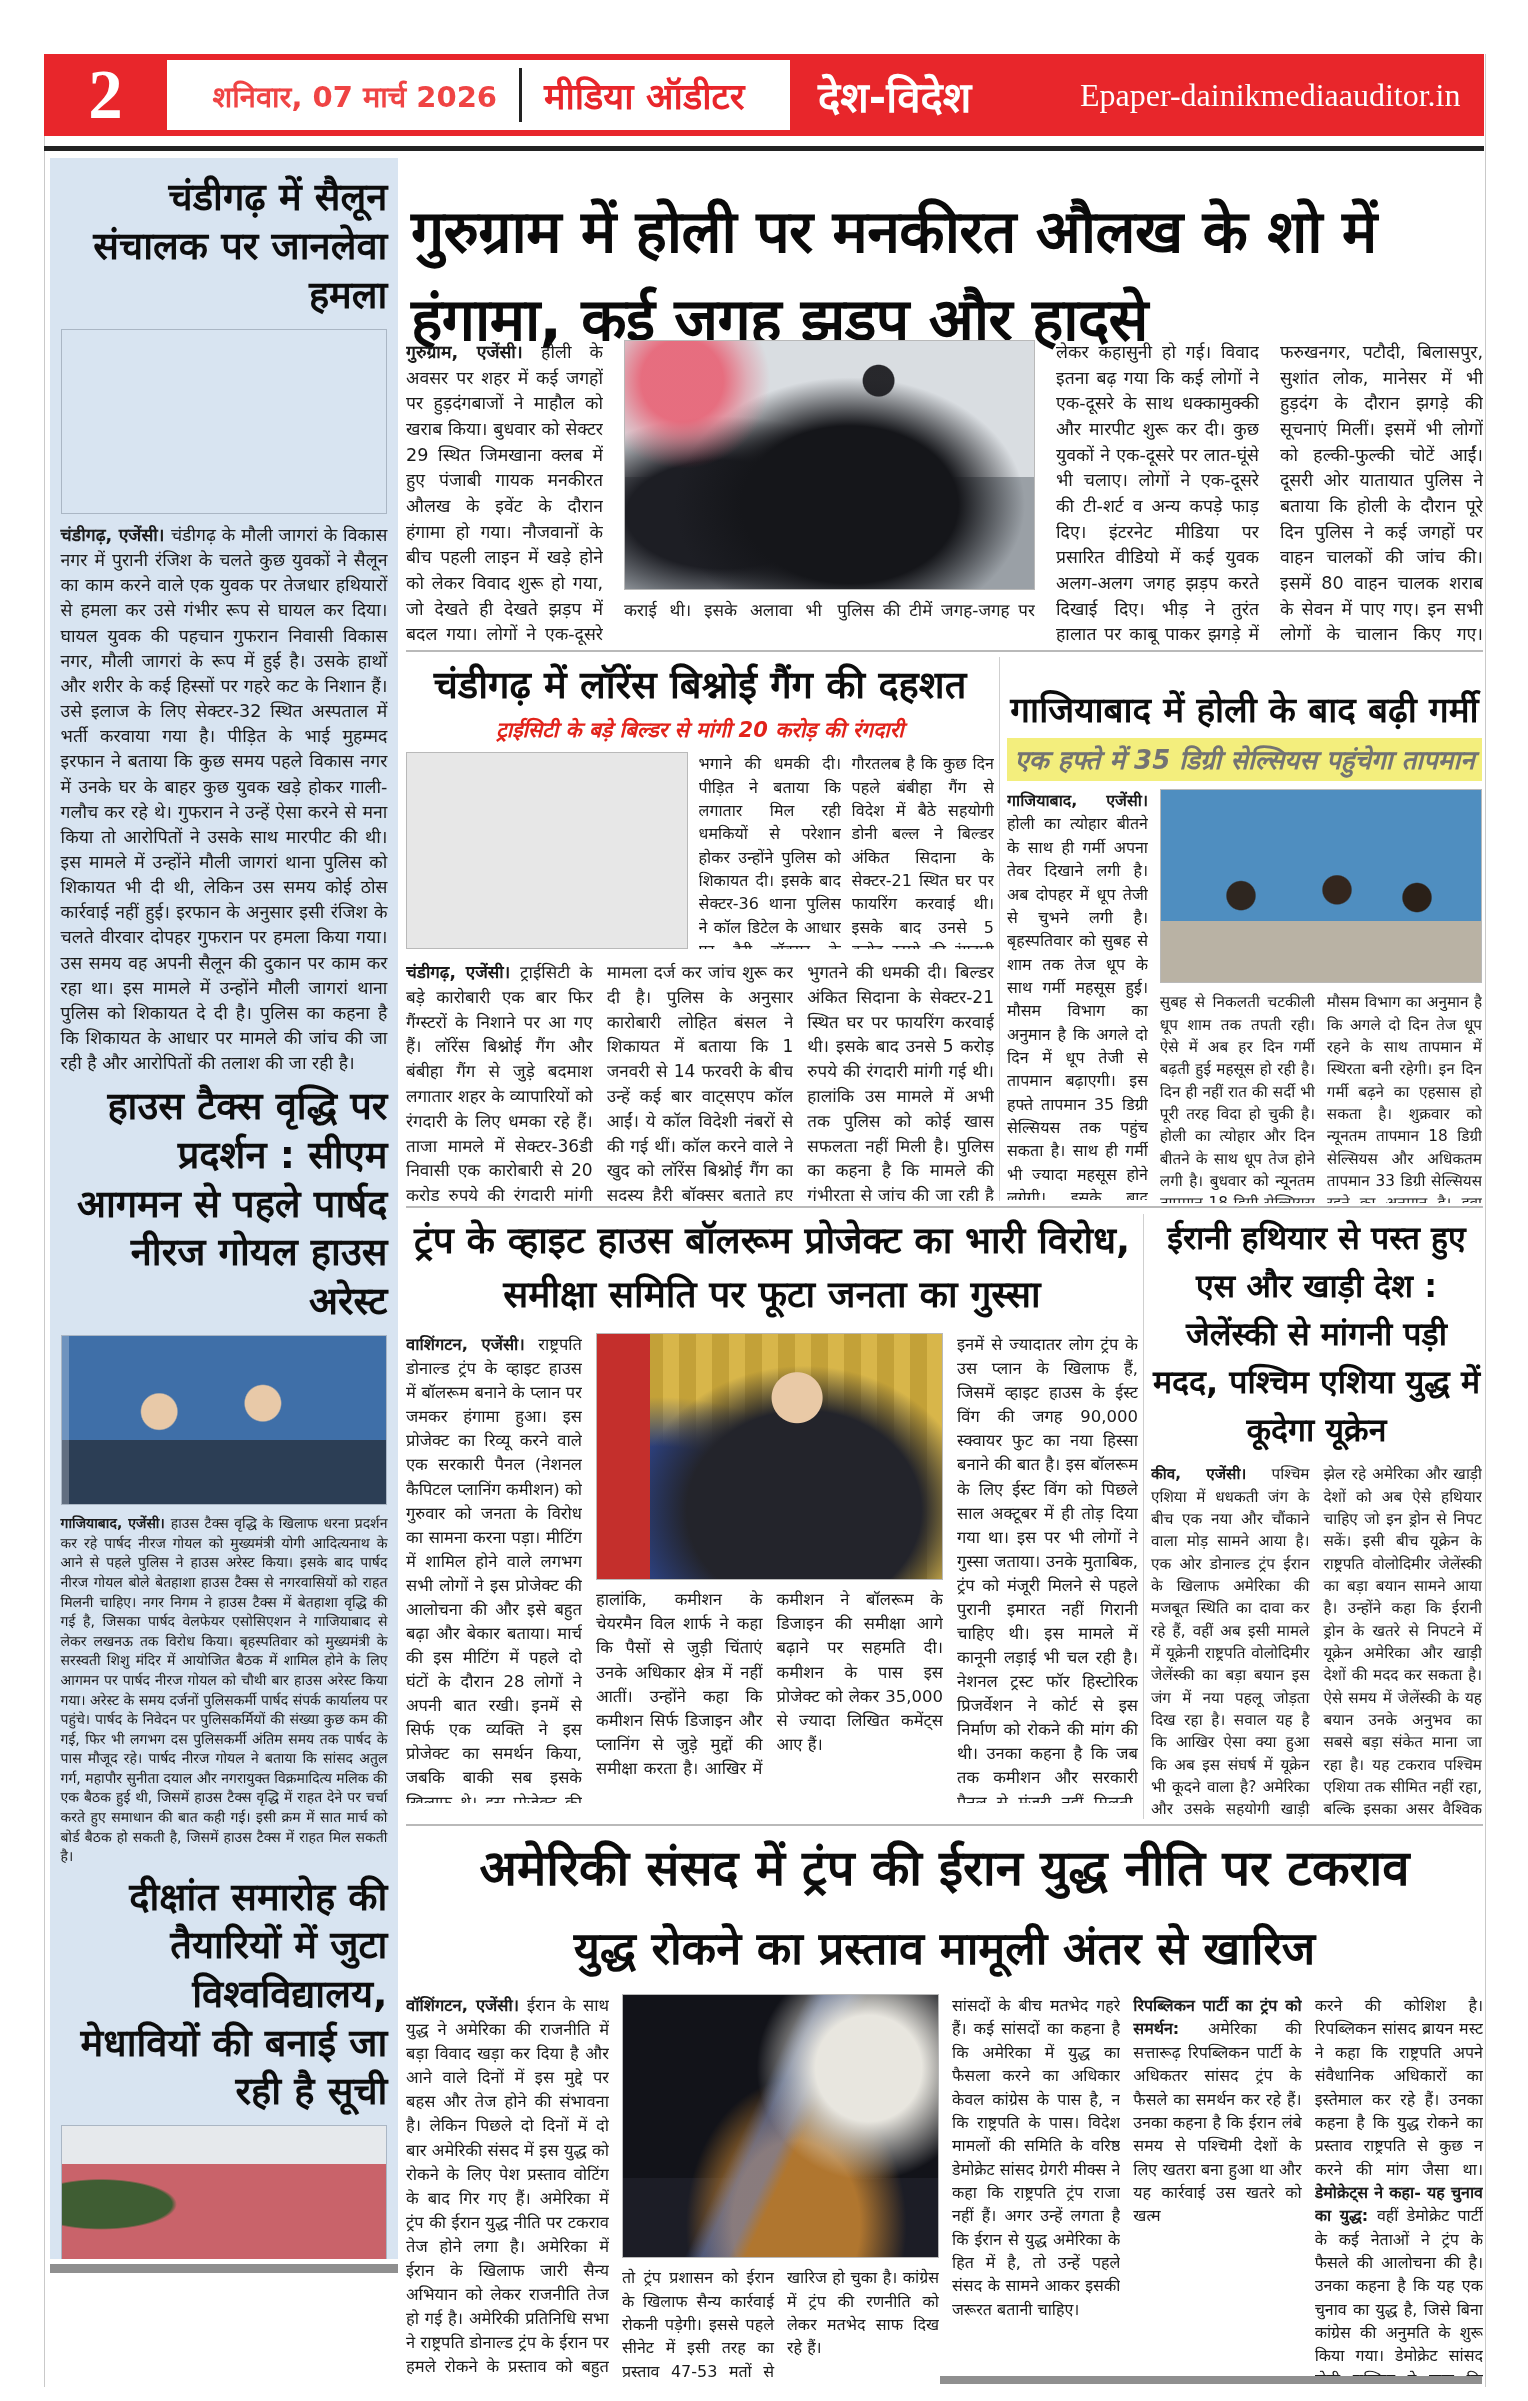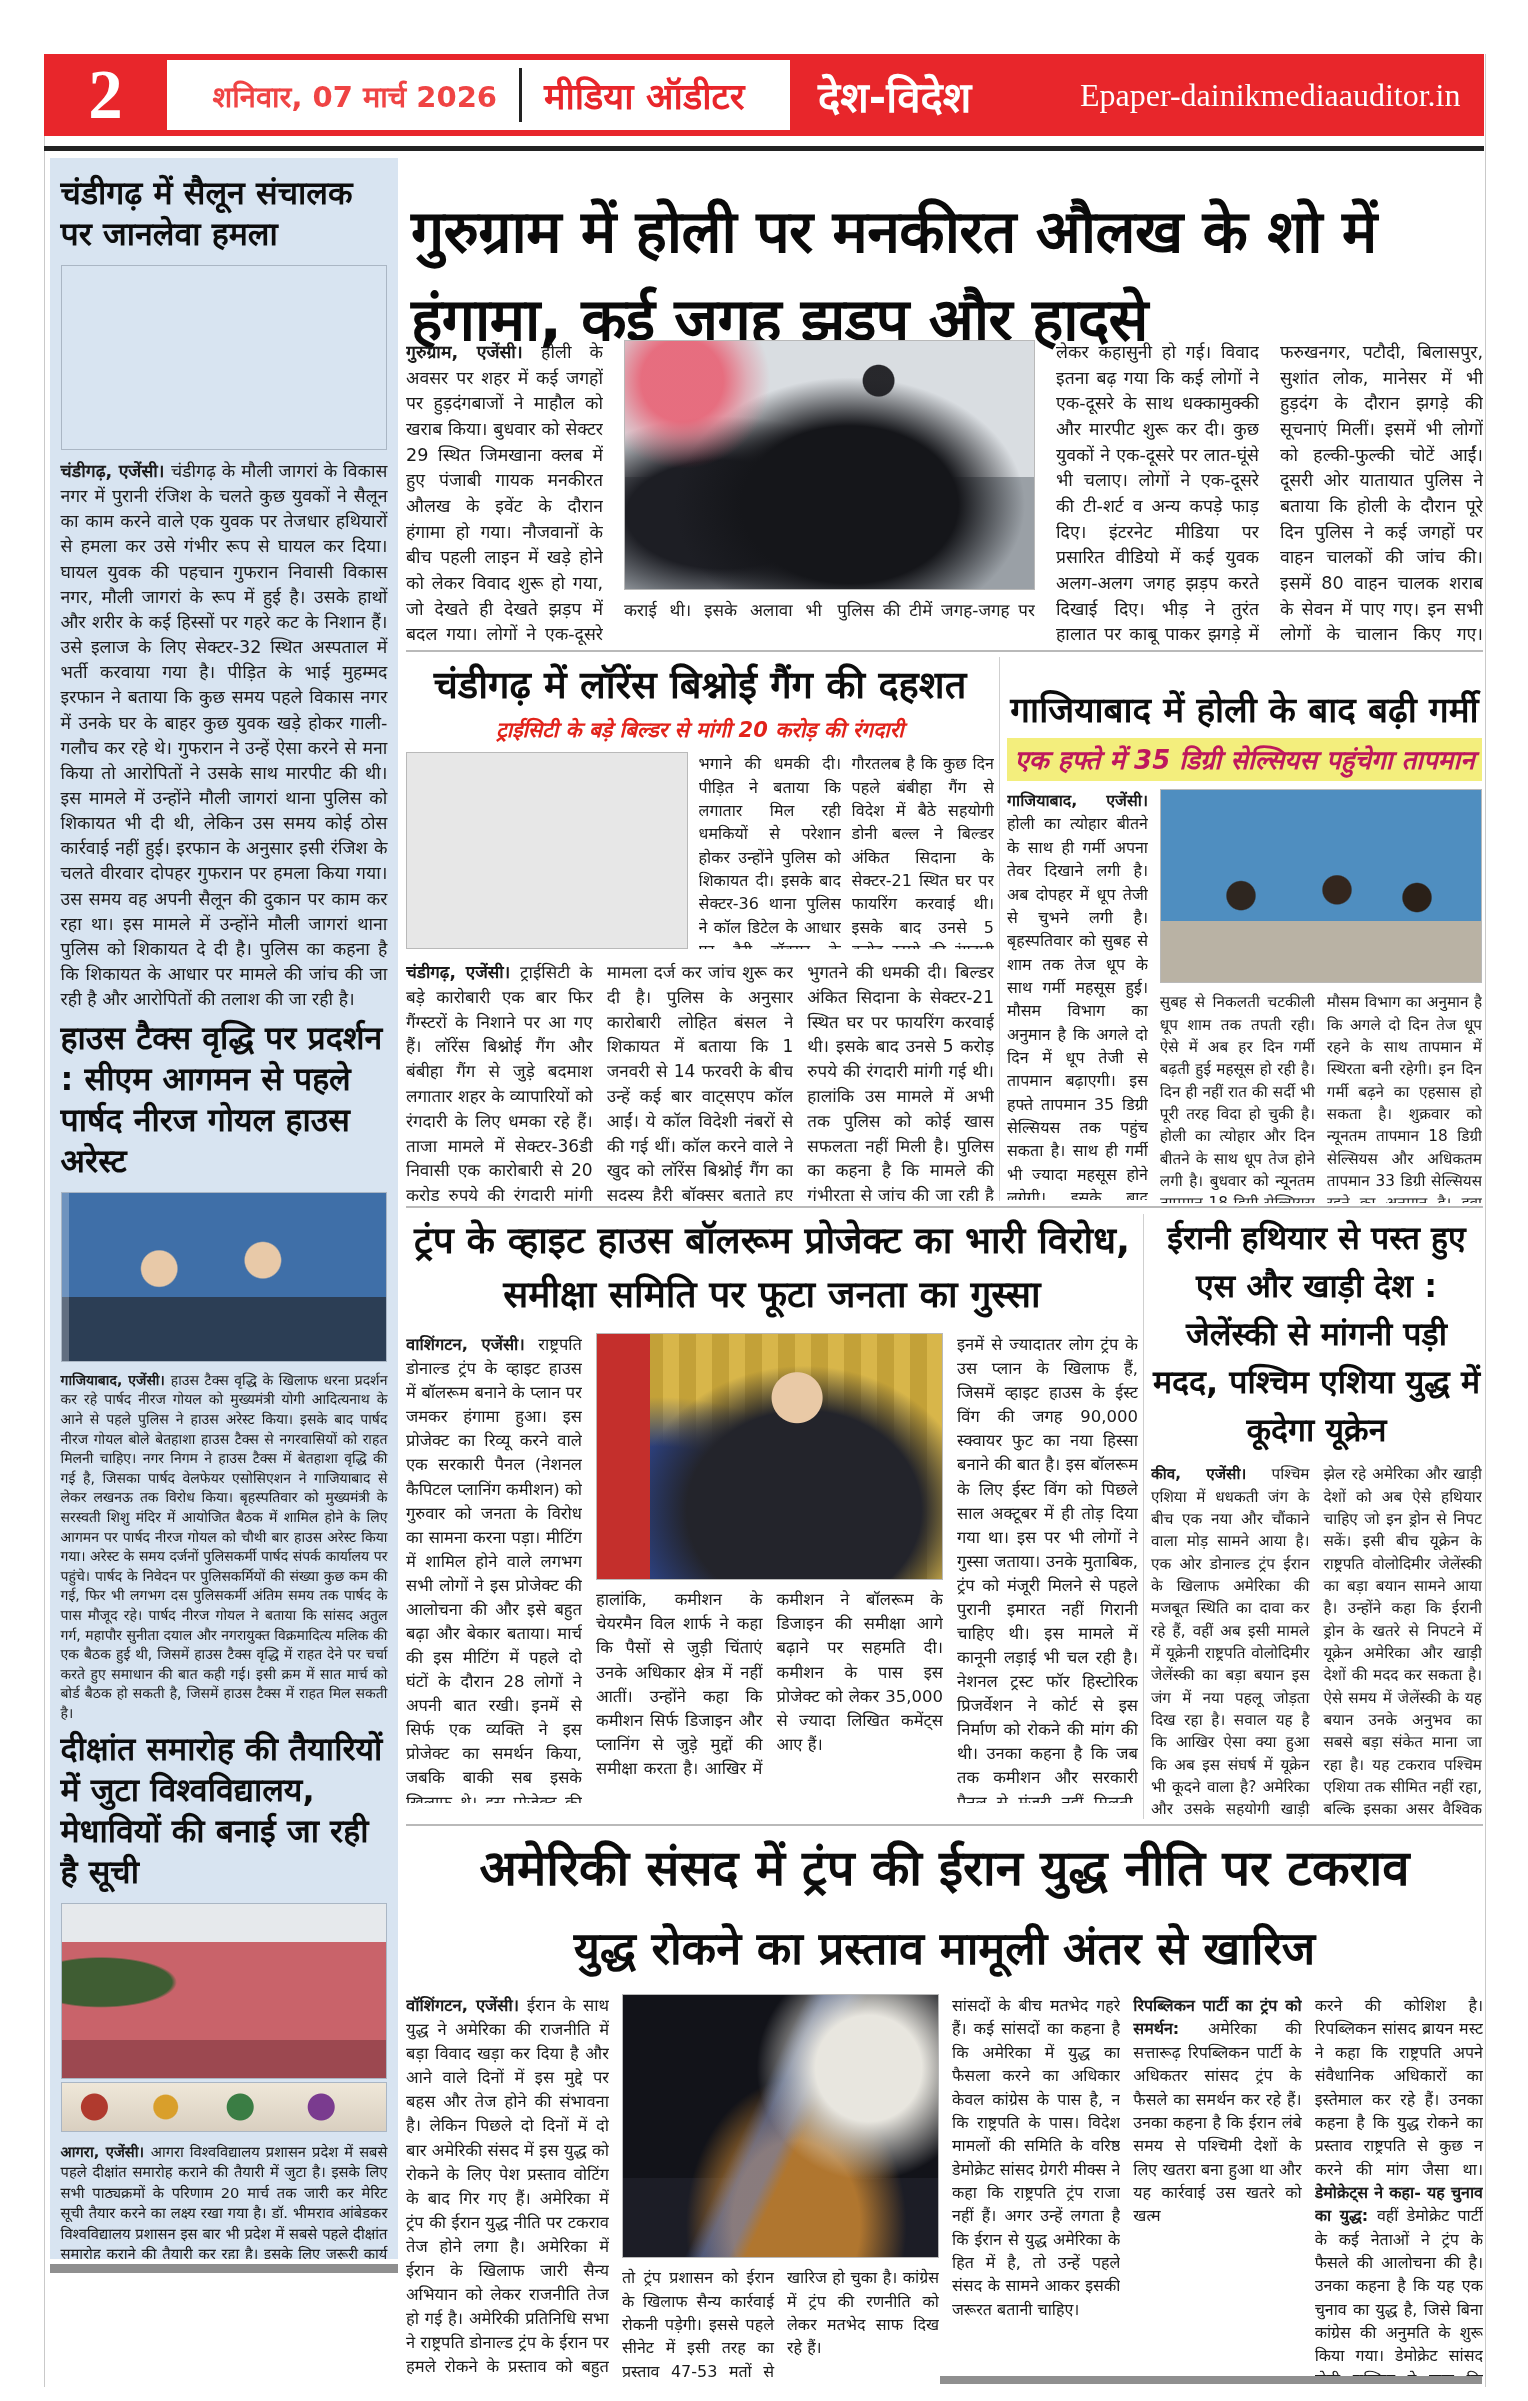--- a/index.html
+++ b/index.html
@@ -14,36 +14,36 @@
   .mast-date{font-size:29px;font-weight:700;color:#ef4444;}
   .mast-div{width:2.9px;height:54px;background:#222;}
   .mast-brand{font-size:36px;font-weight:800;color:#e8262b;}
   .mast-right{flex:1;display:flex;align-items:center;color:#fff;}
   .mast-section{font-size:42px;font-weight:800;margin-left:28px;}
   .mast-epaper{font-size:32px;font-family:"Liberation Serif",serif;margin-left:auto;margin-right:23.5px;}
   .toprule{left:44px;top:146px;width:1440px;height:5.3px;background:#222;}
   .frame{left:44px;top:54px;width:1440px;height:2333px;border-left:1.2px solid #c9c9c9;border-right:1.2px solid #c9c9c9;pointer-events:none;}
   
   .leftcol{left:50px;top:158px;width:348px;height:2101px;background:#d8e4f1;padding:9.4px 10.6px;box-sizing:border-box;overflow:hidden;}
-  .lc-head{font-size:32px;line-height:1.28;font-weight:800;text-align:left;color:#0d0d0d;margin:5.9px 0 9.4px;}
+  .lc-head{font-size:38px;line-height:1.28;font-weight:800;text-align:right;color:#0d0d0d;margin:5.9px 0 9.4px;}
   .ph{width:100%;border:0.6px solid #aab6c4;box-sizing:border-box;}
   .bt{font-size:17.6px;line-height:1.43;text-align:justify;color:#1b1b1b;margin:9.4px 0 4.7px;}
   .bt .dl{font-weight:800;}
   .bt.s24{font-size:14px;line-height:1.4;}
   .bt.s25{font-size:14.7px;line-height:1.4;}
   .graybar{background:#8f8f8f;}
   
   .mainhead{left:411px;top:148px;width:1065px;height:183px;font-size:59px;font-weight:800;
             line-height:1.5;color:#0a0a0a;letter-spacing:-0.6px;}
   .row{display:flex;}
   .col{box-sizing:border-box;}
   .bodycol{font-size:17.6px;line-height:1.46;text-align:justify;color:#1b1b1b;overflow:hidden;}
   .h-art{font-weight:800;color:#0d0d0d;text-align:center;}
   .sub-red{color:#e2231a;font-weight:800;font-style:italic;text-align:center;}
-  .sub-yellow{background:#f3ee7d;color:#be185d;font-weight:800;font-style:italic;text-align:center;}
+  .sub-yellow{background:#f3ee7d;color:#737373;font-weight:800;font-style:italic;text-align:center;}
   .sep-h{background:#b9b9b9;}
   .sep-v{background:#cfcfcf;}
   .inlbl{font-weight:800;}
   
   .ph-police{height:185px;background:
      radial-gradient(circle at 18% 60%,rgba(40,45,60,.85) 0 16.5px,transparent 17.6px),
      radial-gradient(circle at 30% 62%,rgba(50,55,70,.85) 0 15.3px,transparent 16.5px),
      radial-gradient(circle at 45% 64%,rgba(45,50,65,.8) 0 15.3px,transparent 16.5px),
      radial-gradient(circle at 60% 60%,rgba(40,45,60,.8) 0 15.3px,transparent 16.5px),
      radial-gradient(circle at 88% 30%,rgba(200,40,40,.8) 0 35px,transparent 41px),

